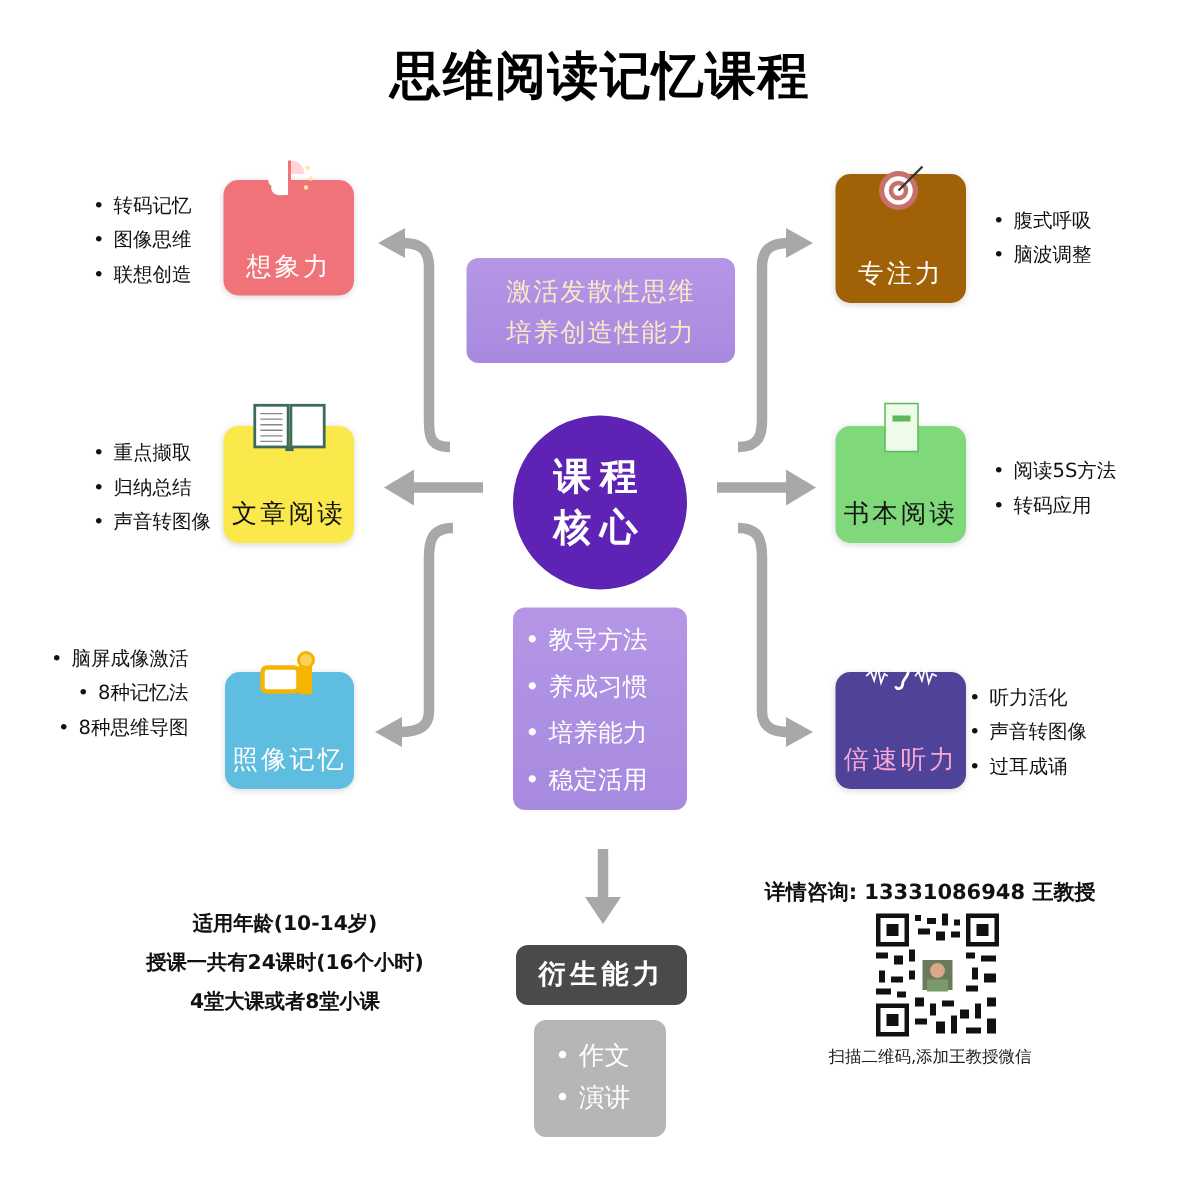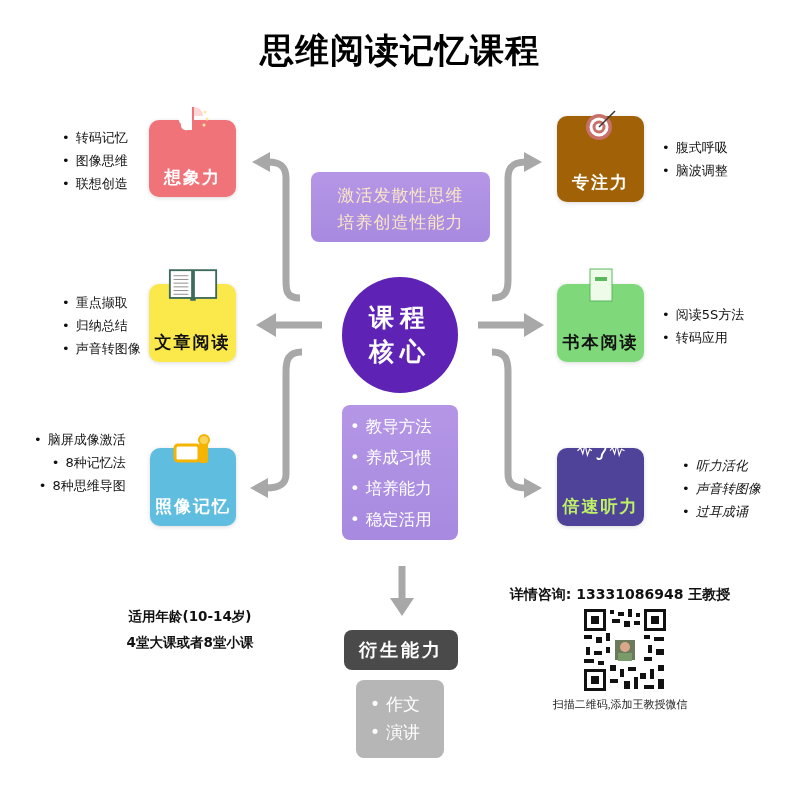--- a/index.html
+++ b/index.html
@@ -1,34 +1,34 @@
 <!DOCTYPE html>
 <html><head>
 <meta charset="utf-8">
 <style>
   html, body { margin:0; padding:0; }
   body { width:800px; height:800px; background:#ffffff; position:relative; overflow:hidden;
          font-family:"DejaVu Sans","Liberation Sans",sans-serif; color:#111; }
   .abs { position:absolute; }
   .title { left:0; top:28px; width:800px; text-align:center; font-size:34px; font-weight:bold; letter-spacing:1px; color:#000; }
   .card { border-radius:10px; box-shadow:0 1px 4px rgba(0,0,0,0.15); display:flex; flex-direction:column; align-items:center; justify-content:flex-end; padding-bottom:8px; box-sizing:border-box; }
-  .card .label { font-size:17px; font-weight:bold; letter-spacing:2px;margin-top:24px; }
+  .card .label { font-size:17px; font-weight:normal; letter-spacing:2px;margin-top:24px; }
   .card .icon { width:50px; height:38px; margin-bottom:4px; display:flex; align-items:center; justify-content:center; }
   .bullets { font-size:13px; line-height:23px; color:#111; }
   .bullets .li { white-space:nowrap; }
   .bullets .li::before { content:"•"; margin-right:6px; }
   .bullets.right-align { text-align:right; }
   .purple-box { background:linear-gradient(180deg,#b596e6,#a78ae0); border-radius:8px; color:#fff; box-sizing:border-box; }
   .core { border-radius:50%; background:#5e22b4; color:#fff; text-align:center; font-weight:bold; font-size:25px; letter-spacing:6px; display:flex; flex-direction:column; justify-content:center; align-items:center; line-height:34px; }
   .derived { background:#4a4a4a; color:#fff; border-radius:8px; font-weight:bold; font-size:18px; letter-spacing:3px; text-align:center; line-height:40px; }
   .derived-list { background:#b6b6b6; border-radius:8px; color:#fff; font-size:17px; line-height:28px; box-sizing:border-box; padding:10px 0 4px 14px; }
   .derived-list .li::before { content:"•"; margin-right:6px; }
   .info { font-size:13.5px; font-weight:bold; text-align:center; line-height:26px; }
   .contact { font-size:14px; font-weight:bold; text-align:center; }
-  .caption { font-size:11px; text-align:center; color:#222;font-family:Liberation Serif, serif; }
+  .caption { font-size:11px; text-align:center; color:#222; }
   svg { display:block; }
 </style>
 </head>
 <body>
 
 <div class="abs title">思维阅读记忆课程</div>
 
 <svg class="abs" style="left:0;top:0;" width="800" height="800">
   <g fill="none" stroke="#a8a8a8" stroke-width="7" stroke-linecap="butt">
 
@@ -148,23 +148,23 @@
 
 <div class="abs card" style="left:557px;top:448px;width:87px;height:78px;background:#4e4398;">
   <div class="icon">
     <svg width="66" height="34" viewBox="0 0 66 34">
       <polyline points="2,18 6,14 9,22 12,10 15,24 18,16 21,18" fill="none" stroke="#fff" stroke-width="1.5"></polyline>
       <polyline points="45,18 48,14 51,22 54,10 57,24 60,16 64,18" fill="none" stroke="#fff" stroke-width="1.5"></polyline>
       <path d="M27,14 C27,6 39,6 39,14 C39,19 34,20 34,25 C34,30 28,30 28,27" fill="none" stroke="#fff" stroke-width="2.5"></path>
       <path d="M31,14 C31,11 35,11 35,14" fill="none" stroke="#fff" stroke-width="2"></path>
     </svg>
   </div>
-  <div class="label" style="color:#bef264;">倍速听力</div>
-</div>
-<div class="abs bullets" style="left:682px;top:454px;font-style:italic;">
+  <div class="label" style="color:#f9a8d4;">倍速听力</div>
+</div>
+<div class="abs bullets" style="left:646px;top:454px;">
   <div class="li">听力活化</div>
   <div class="li">声音转图像</div>
   <div class="li">过耳成诵</div>
 </div>
 
 <div class="abs purple-box" style="left:311px;top:172px;width:179px;height:70px;text-align:center;padding-top:10px;font-size:17px;line-height:27px;letter-spacing:1px;">
   <div style="color:#fbe7c6;">激活发散性思维</div>
   <div style="color:#fbe7c6;">培养创造性能力</div>
 </div>
 
@@ -181,20 +181,21 @@
 </div>
 
 <div class="abs derived" style="left:344px;top:630px;width:114px;height:40px;">衍生能力</div>
 <div class="abs derived-list" style="left:356px;top:680px;width:88px;height:78px;">
   <div class="li">作文</div>
   <div class="li">演讲</div>
 </div>
 
 <div class="abs info" style="left:60px;top:603px;width:260px;">
   <div>适用年龄(10-14岁)</div>
+  <div>授课一共有24课时(16个小时)</div>
   <div>4堂大课或者8堂小课</div>
 </div>
 
 <div class="abs contact" style="left:490px;top:586px;width:260px;">详情咨询: 13331086948 王教授</div>
 <div class="abs" style="left:582px;top:607px;width:86px;height:86px;">
   <svg width="86" height="86" viewBox="0 0 86 86">
     <rect width="86" height="86" fill="#fff"></rect>
     <g fill="#111">
       <rect x="2" y="2" width="22" height="22"></rect>
         <rect x="62" y="2" width="22" height="22"></rect>

